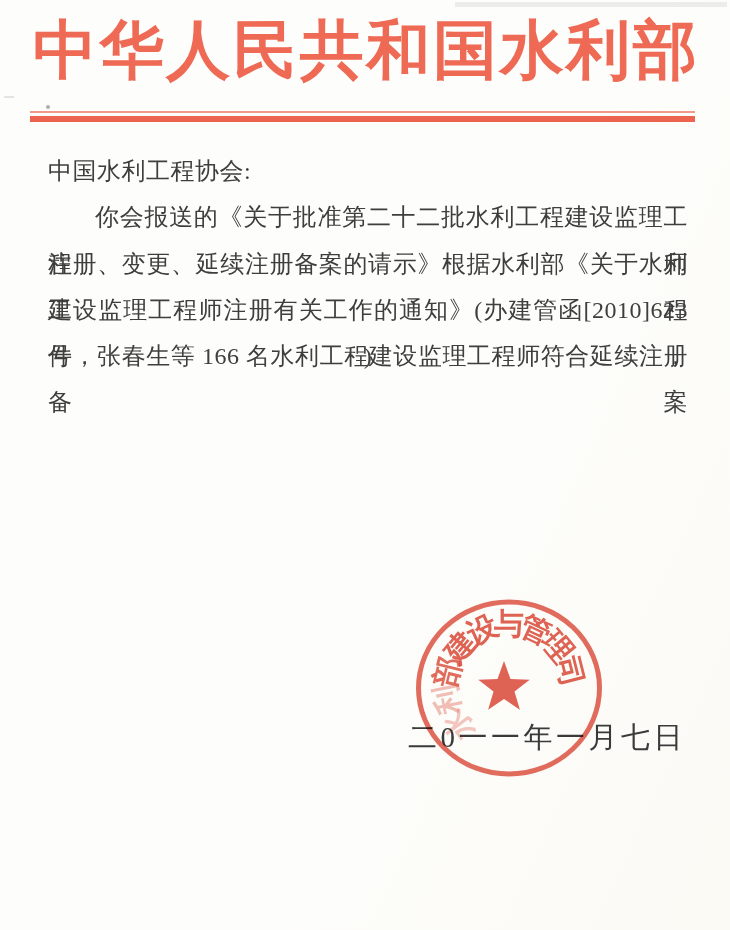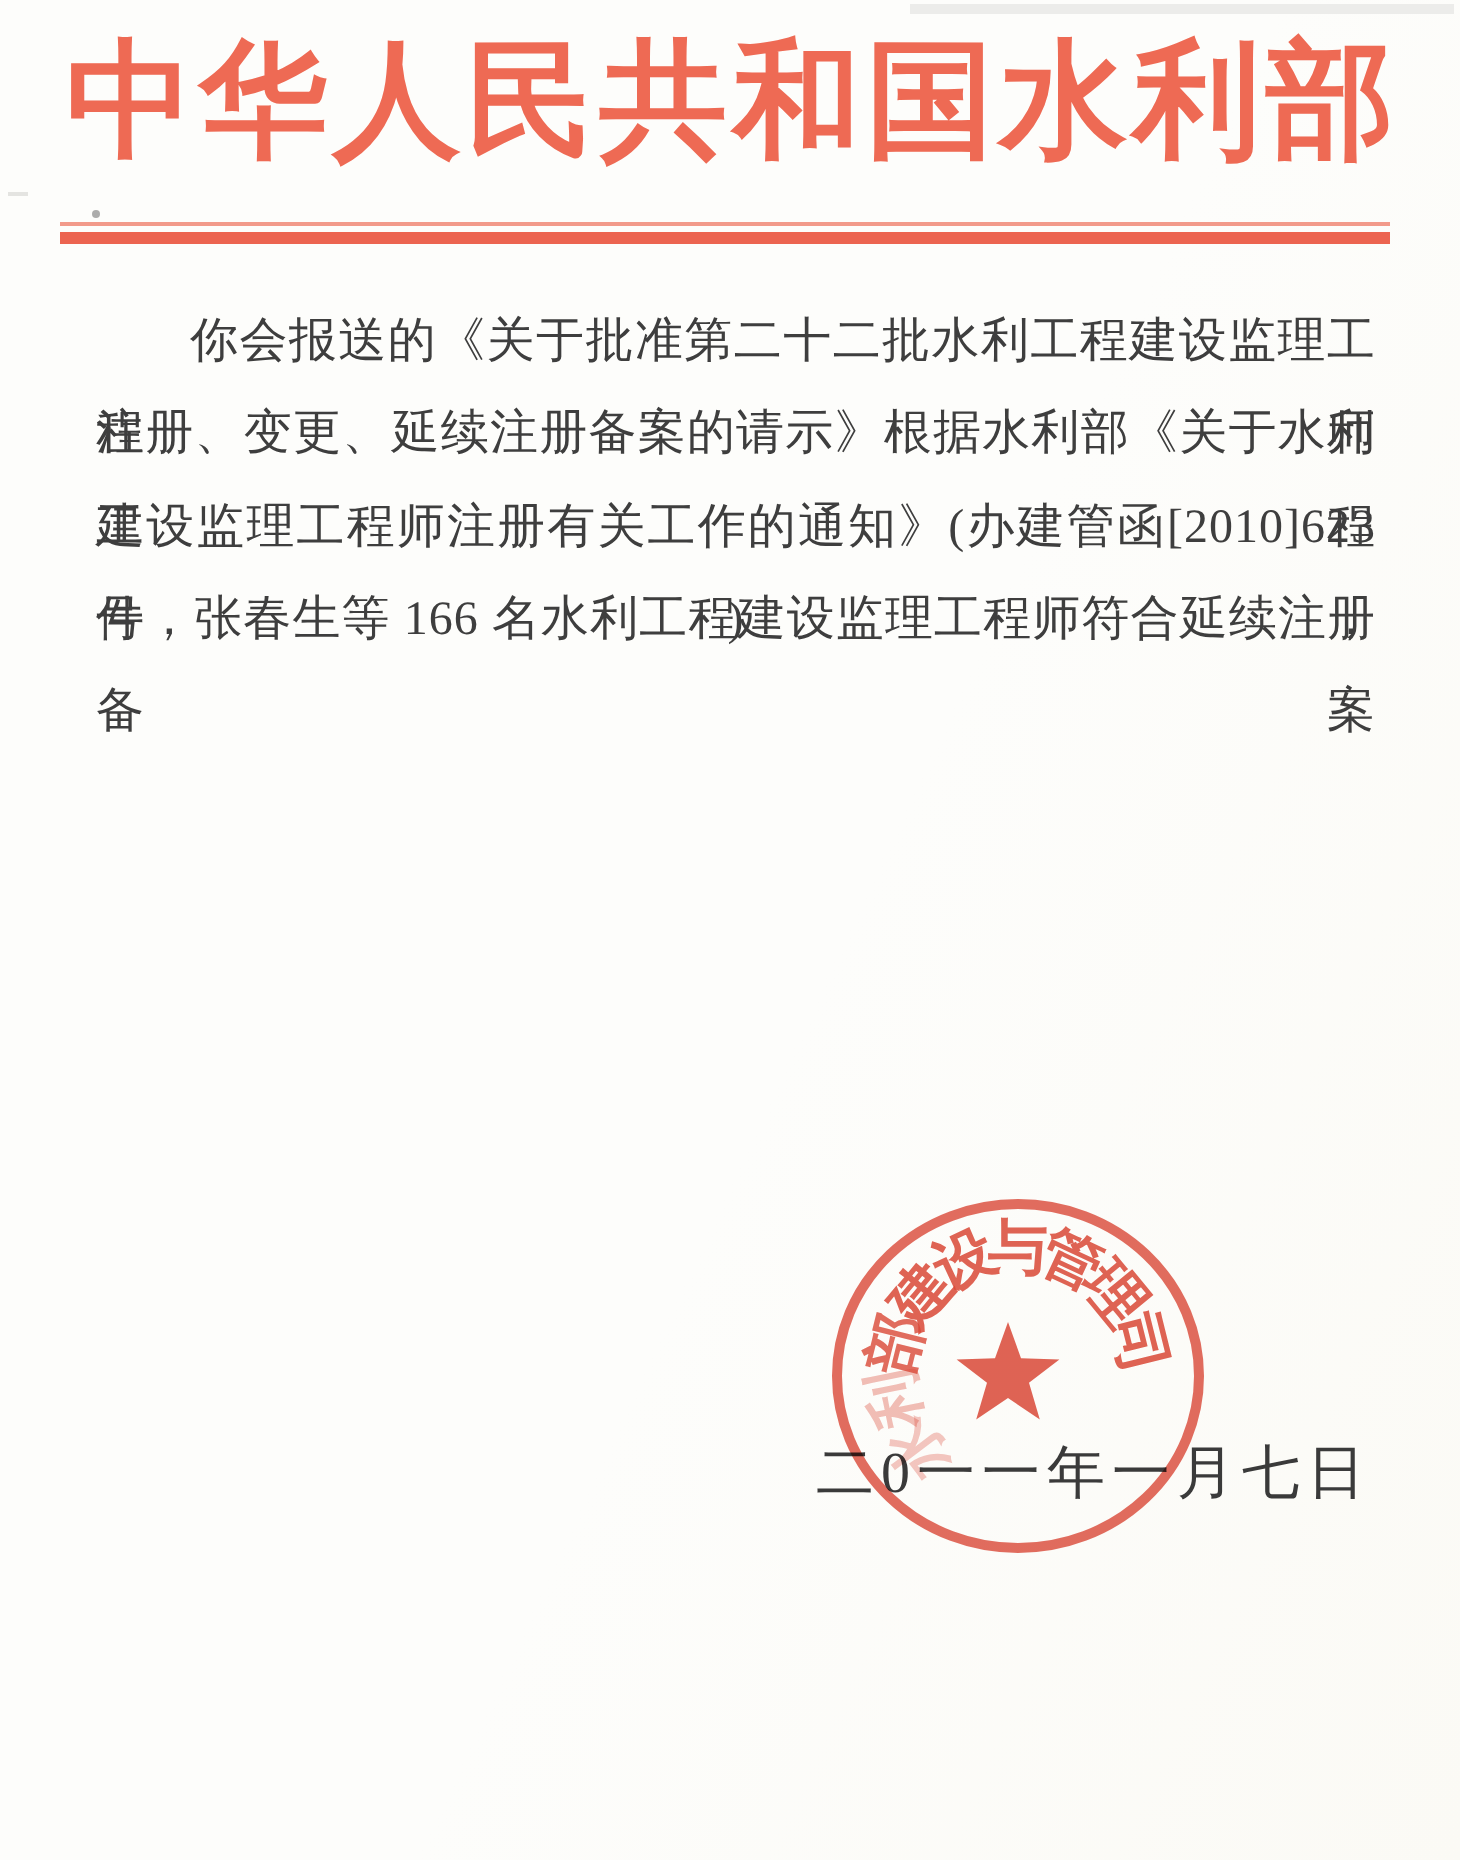--- a/index.html
+++ b/index.html
@@ -112,20 +112,21 @@
 
   <div class="divider">
     <div class="rule-thin"></div>
     <div class="rule-gap"></div>
     <div class="rule-thick"></div>
   </div>
 
   <div class="speck"></div>
 
   <div class="letter-body">
+    <div class="line recipient">中国水利工程协会:</div>
     <div class="line just indent">你会报送的《关于批准第二十二批水利工程建设监理工程师</div>
     <div class="line just">注册、变更、延续注册备案的请示》根据水利部《关于水利工程</div>
     <div class="line just">建设监理工程师注册有关工作的通知》(办建管函[2010]623 号)，</div>
     <div class="line just">件，张春生等 166 名水利工程建设监理工程师符合延续注册备案</div>
   </div>
 
   <div class="date-line">二0一一年一月七日</div>
 
   <svg class="seal" viewBox="0 0 200 200">
     <ellipse cx="100" cy="101" rx="90.5" ry="86" fill="none" stroke-width="5" opacity="0.8" stroke="#dc4938"></ellipse>

